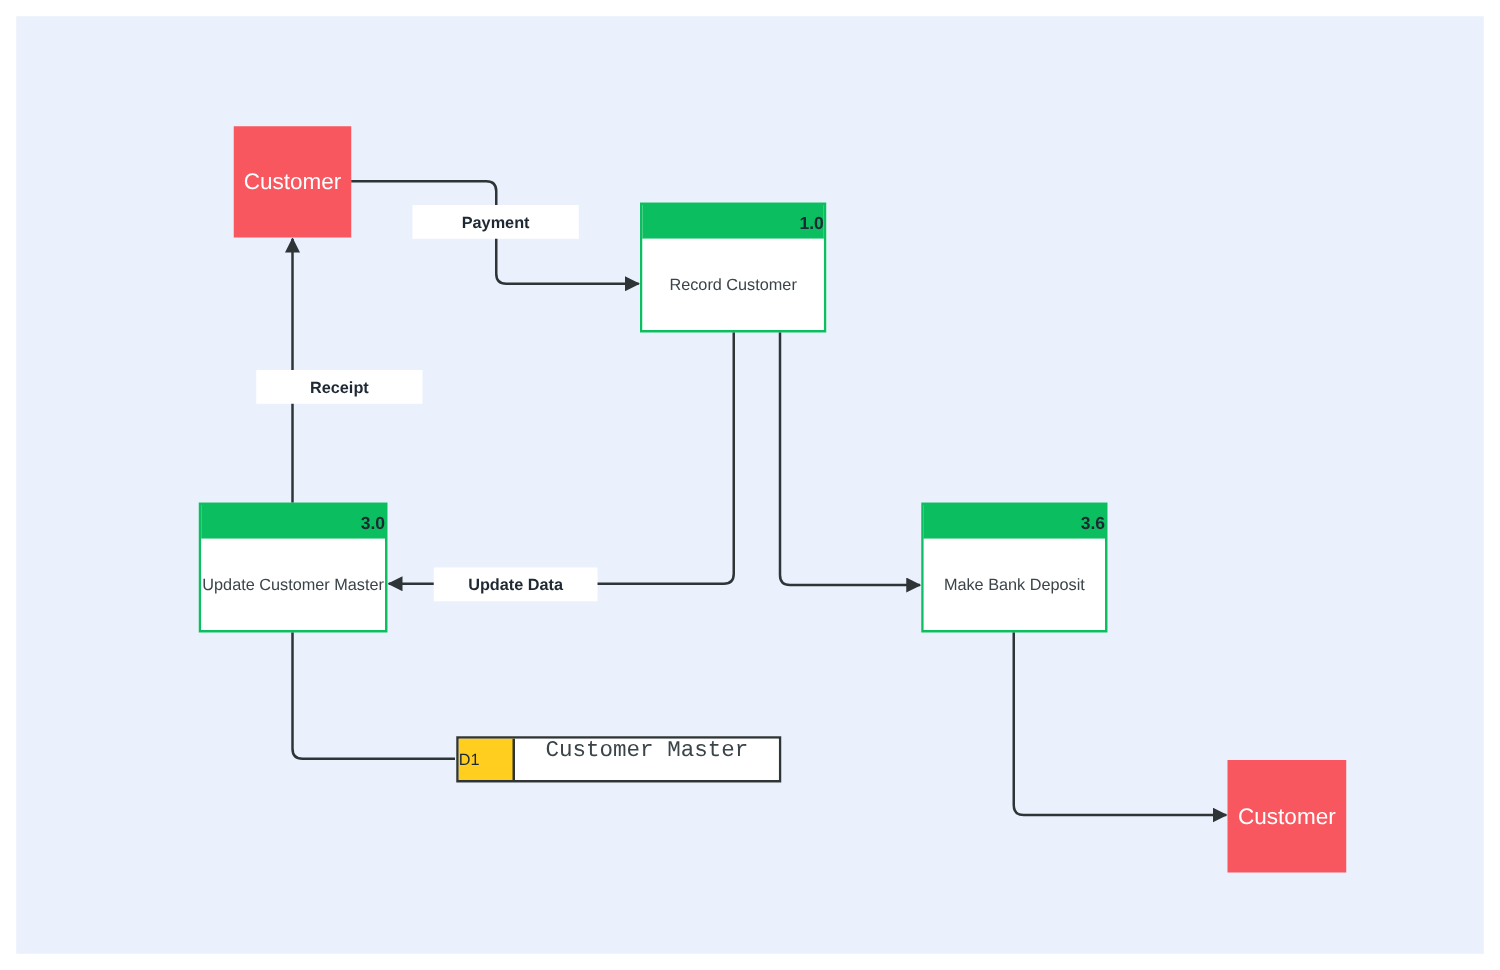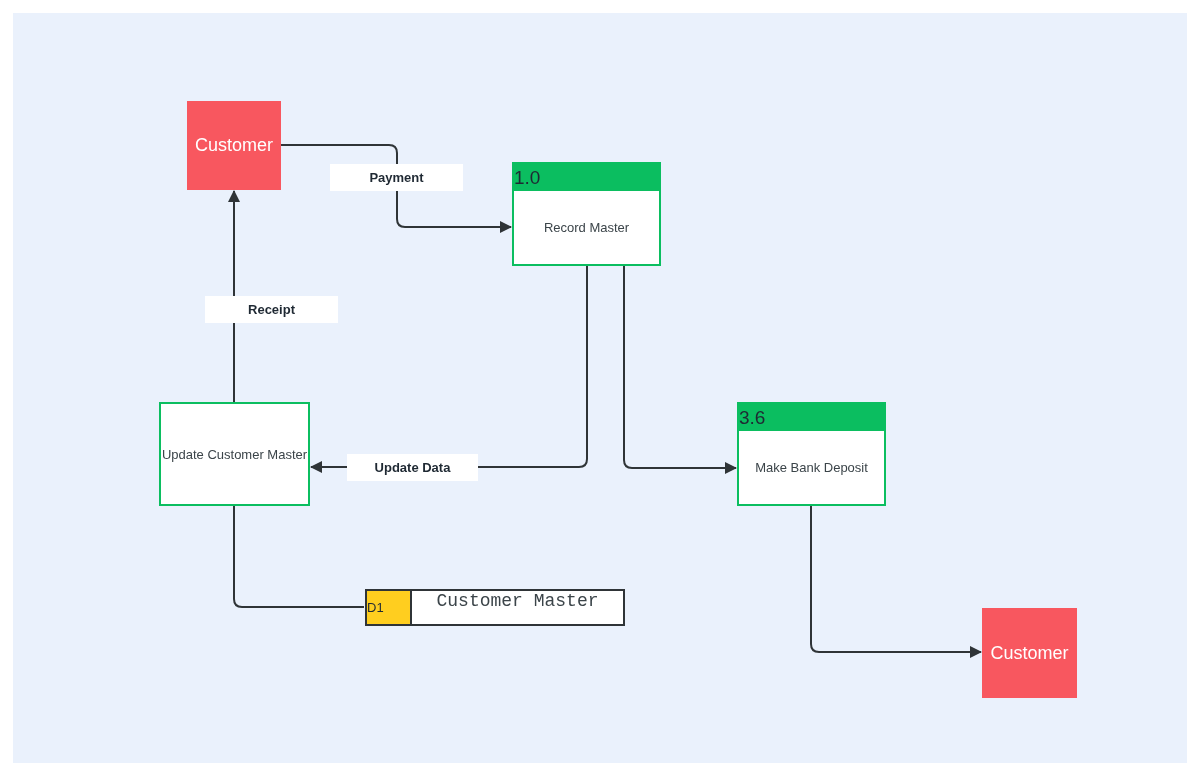--- a/index.html
+++ b/index.html
@@ -41,22 +41,23 @@
     display: flex;
     flex-direction: column;
   }
   .process-header {
     height: 27px;
     flex: 0 0 27px;
     background: var(--process-green, #0BBE60);
     color: var(--text-dark, #1F2933);
     display: flex;
     align-items: center;
-    justify-content: flex-start;
-    font-size: 19px;
+    justify-content: flex-end;
+    font-size: 14px;
+    font-weight: bold;
   }
   .process-body {
     flex: 1;
     background: #FFFFFF;
     color: #3B4449;
     display: flex;
     align-items: center;
     justify-content: center;
     font-size: 13px;
     text-align: center;
@@ -148,34 +149,37 @@
 
   <div class="node shape entity entity-top">
     <span>Customer</span>
   </div>
 
   <div class="node shape process process-1">
     <div class="process-header">
       <span>1.0</span>
     </div>
     <div class="process-body">
-      <span>Record Master</span>
+      <span>Record Customer</span>
     </div>
   </div>
 
   <div class="node shape process process-2">
     <div class="process-header">
       <span>3.6</span>
     </div>
     <div class="process-body">
       <span>Make Bank Deposit</span>
     </div>
   </div>
 
   <div class="node shape process process-3">
+    <div class="process-header">
+      <span>3.0</span>
+    </div>
     <div class="process-body">
       <span>Update Customer Master</span>
     </div>
   </div>
 
   <div class="node shape datastore">
     <div class="datastore-code">
       <span>D1</span>
     </div>
     <div class="datastore-name">

